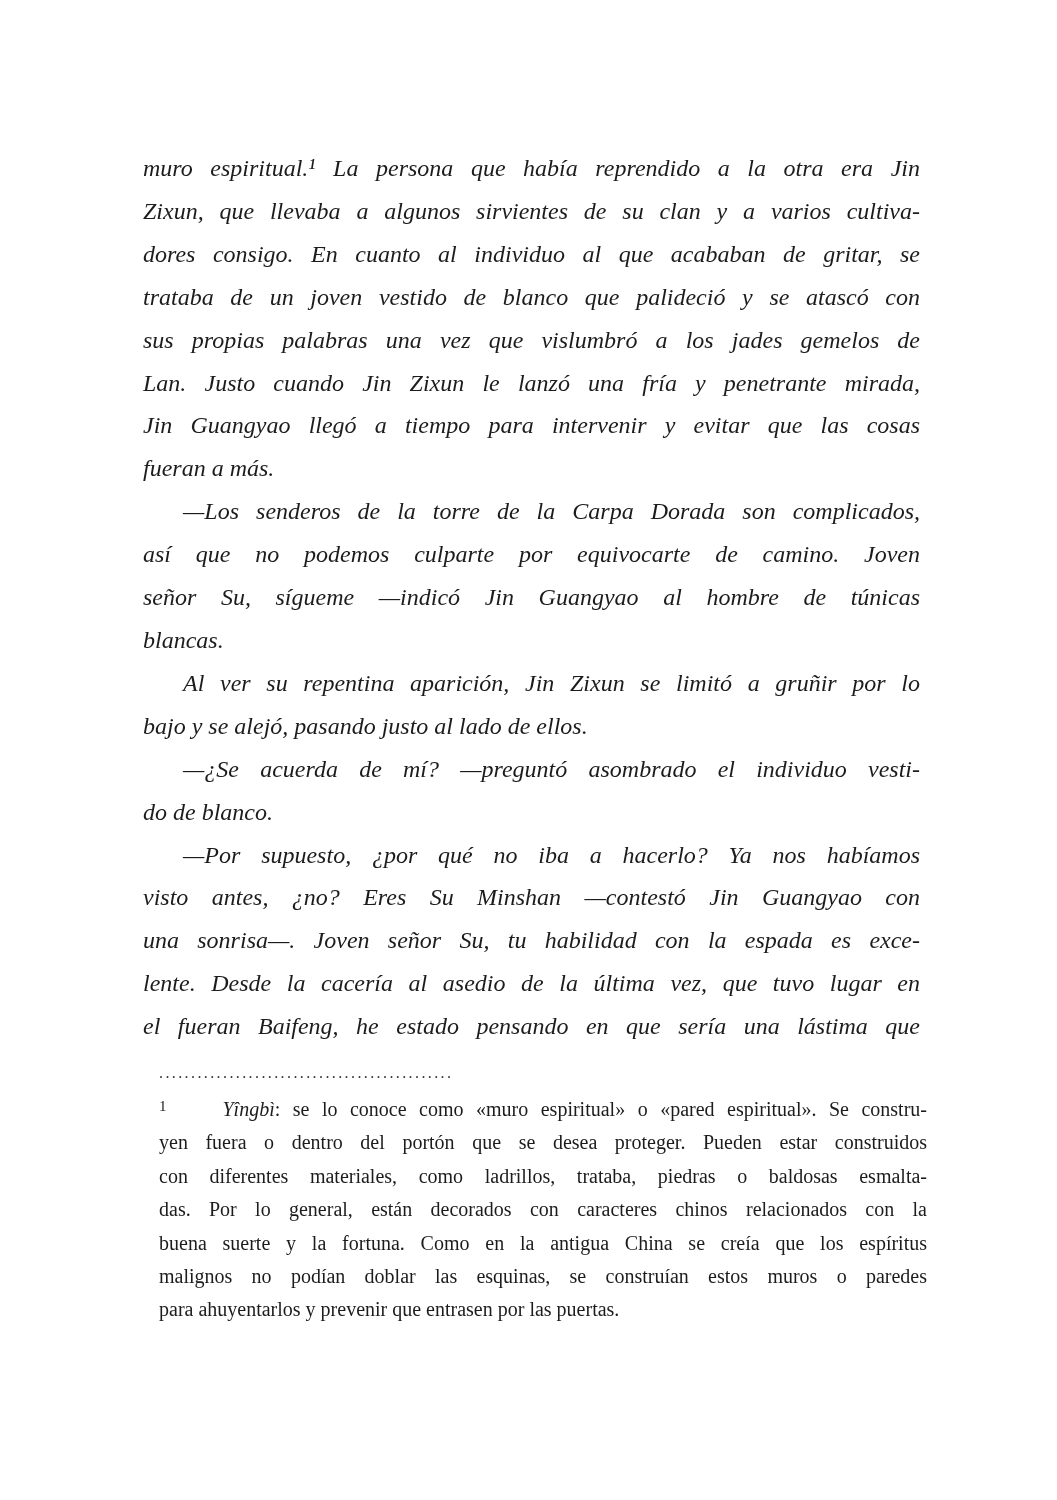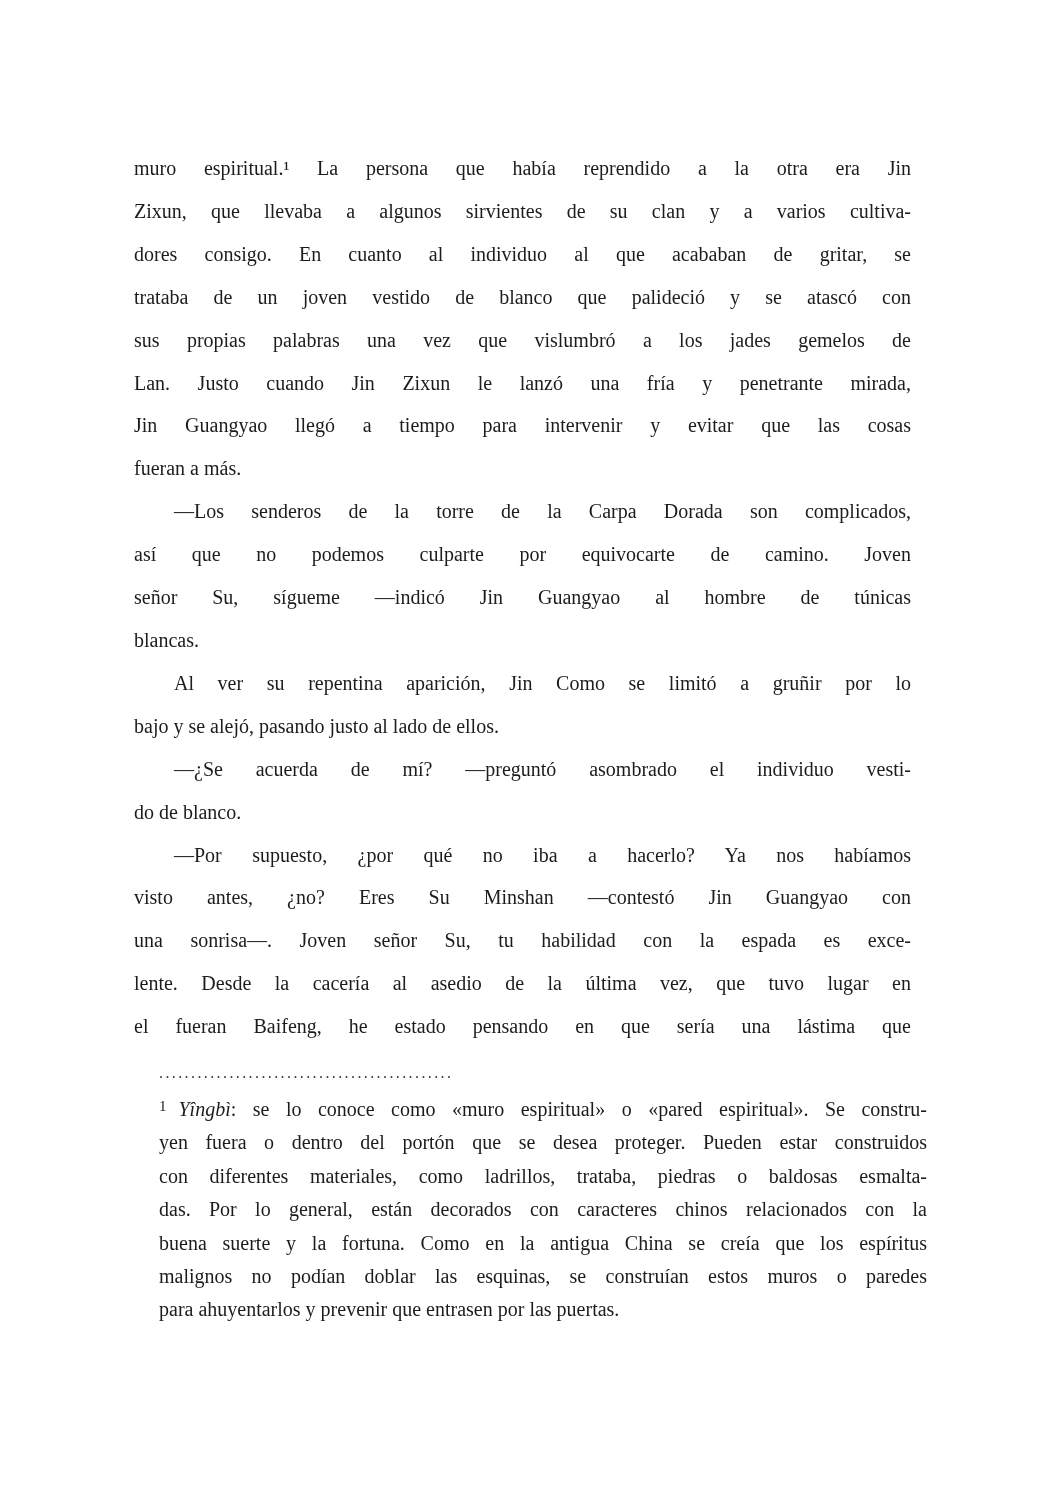--- a/index.html
+++ b/index.html
@@ -8,25 +8,26 @@
     width: 1057px;
     height: 1500px;
     background: #ffffff;
     font-family: "Liberation Serif", serif;
     color: #1c1c1c;
     overflow: hidden;
     margin: 0 auto;
   }
   .body-text {
     position: absolute;
-    left: 134px;
+    left: 143px;
     top: 147px;
     width: 777px;
-    font-size: 20px;
+    font-size: 24px;
     line-height: 42.9px;
+    font-style: italic;
   }
   .line {
     text-align: justify;
     text-align-last: justify;
     white-space: normal;
   }
   .line.last {
     text-align: right;
     text-align-last: left;
   }
@@ -50,41 +51,41 @@
     top: 1090px;
     width: 768px;
     font-size: 20px;
     line-height: 33.4px;
   }
   .fn-marker {
     font-size: 15px;
     vertical-align: 5px;
     padding-right: 12px;
   }
-  .fn-term { font-style: italic; }
+  .fn-term { font-style: italic; margin-left: 44px; }
 </style>
 </head>
 <body>
 
 <div class="page">
 
   <main class="body-text">
     <div class="line">muro espiritual.¹ La persona que había reprendido a la otra era Jin</div>
     <div class="line">Zixun, que llevaba a algunos sirvientes de su clan y a varios cultiva-</div>
     <div class="line">dores consigo. En cuanto al individuo al que acababan de gritar, se</div>
     <div class="line">trataba de un joven vestido de blanco que palideció y se atascó con</div>
     <div class="line">sus propias palabras una vez que vislumbró a los jades gemelos de</div>
     <div class="line">Lan. Justo cuando Jin Zixun le lanzó una fría y penetrante mirada,</div>
     <div class="line">Jin Guangyao llegó a tiempo para intervenir y evitar que las cosas</div>
     <div class="line last">fueran a más.</div>
     <div class="line indent">—Los senderos de la torre de la Carpa Dorada son complicados,</div>
     <div class="line">así que no podemos culparte por equivocarte de camino. Joven</div>
     <div class="line">señor Su, sígueme —indicó Jin Guangyao al hombre de túnicas</div>
     <div class="line last">blancas.</div>
-    <div class="line indent">Al ver su repentina aparición, Jin Como se limitó a gruñir por lo</div>
+    <div class="line indent">Al ver su repentina aparición, Jin Zixun se limitó a gruñir por lo</div>
     <div class="line last">bajo y se alejó, pasando justo al lado de ellos.</div>
     <div class="line indent">—¿Se acuerda de mí? —preguntó asombrado el individuo vesti-</div>
     <div class="line last">do de blanco.</div>
     <div class="line indent">—Por supuesto, ¿por qué no iba a hacerlo? Ya nos habíamos</div>
     <div class="line">visto antes, ¿no? Eres Su Minshan —contestó Jin Guangyao con</div>
     <div class="line">una sonrisa—. Joven señor Su, tu habilidad con la espada es exce-</div>
     <div class="line">lente. Desde la cacería al asedio de la última vez, que tuvo lugar en</div>
     <div class="line">el fueran Baifeng, he estado pensando en que sería una lástima que</div>
   </main>
 

